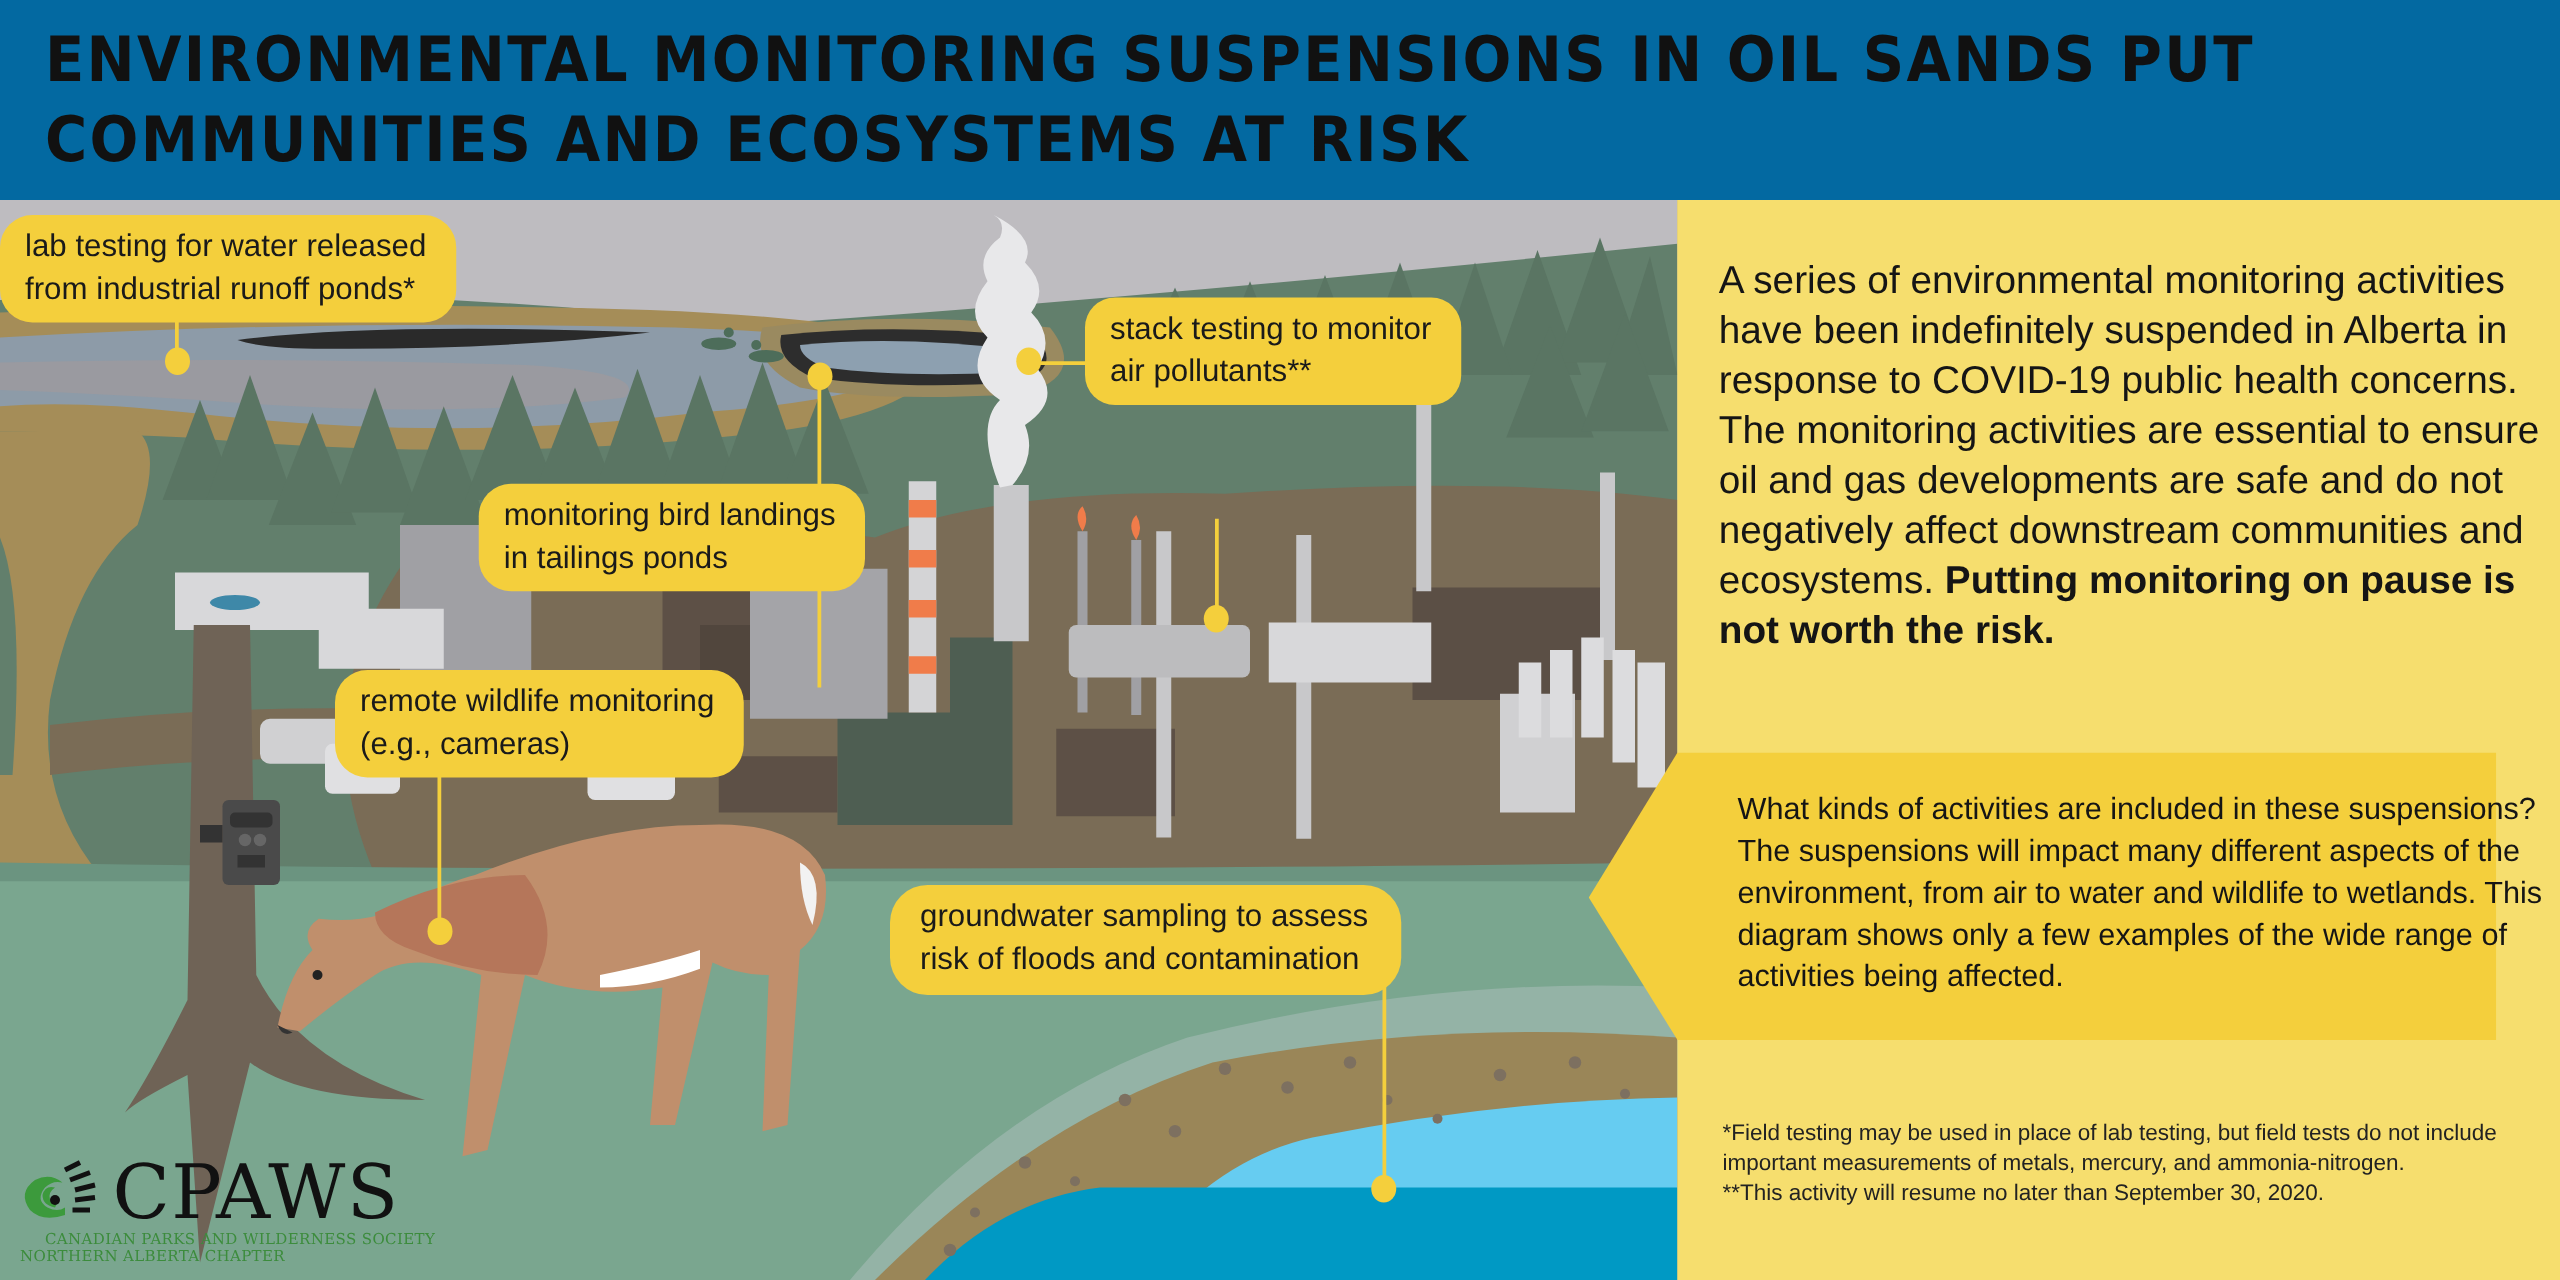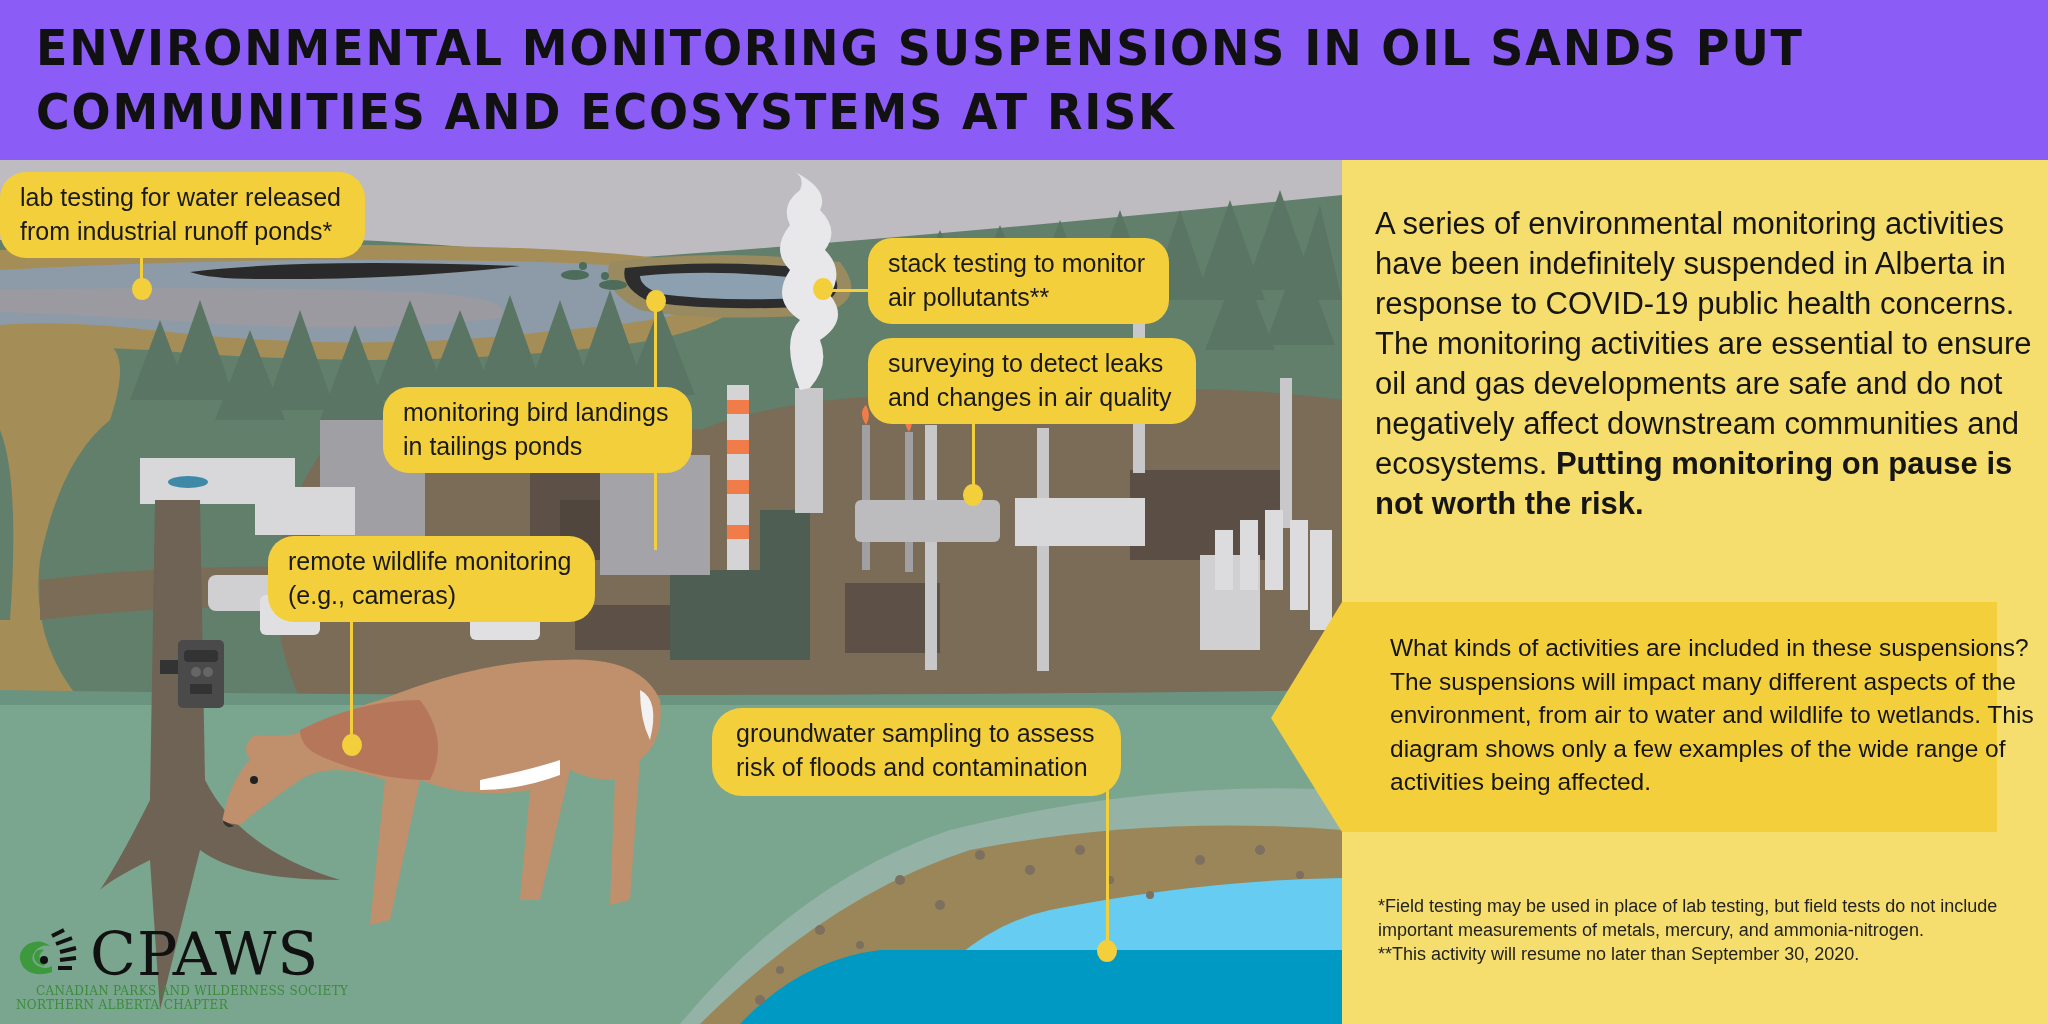--- a/index.html
+++ b/index.html
@@ -1,17 +1,17 @@
 <!DOCTYPE html>
 <html><head>
 <meta charset="utf-8">
 <style>
   html,body{margin:0;padding:0;}
   body{width:2048px;height:1024px;position:relative;overflow:hidden;background:#f4d03f;font-family:"Liberation Sans",sans-serif;}
-  .header{position:absolute;left:0;top:0;width:2048px;height:160px;background:#8b5cf6;}
+  .header{position:absolute;left:0;top:0;width:2048px;height:160px;background:#0369a1;}
   .title{position:absolute;left:36px;top:16px;margin:0;font-family:"DejaVu Sans",sans-serif;font-weight:bold;font-size:50px;line-height:64px;letter-spacing:2px;color:#111;text-transform:uppercase;transform:scaleX(0.92);transform-origin:left top;width:2000px;}
   .scene{position:absolute;left:0;top:160px;width:1342px;height:864px;overflow:hidden;background:#bebcc0;}
   .scene svg{position:absolute;left:0;top:0;}
   .panel{position:absolute;left:1342px;top:160px;width:706px;height:864px;background:#f6de6e;}
   .intro{position:absolute;left:33px;top:44px;width:660px;font-size:31px;line-height:40px;color:#151515;margin:0;}
   .intro b{font-weight:bold;}
   .callout{position:absolute;left:1271px;top:602px;width:726px;height:230px;}
   .callout-text{position:absolute;left:1374px;top:615px;width:650px;font-size:24.5px;line-height:33.5px;color:#151515;margin:16px;}
   .foot{position:absolute;left:1378px;top:894px;width:660px;font-size:18px;line-height:24px;color:#222;margin:0;}
   .foot p{margin:0;}
@@ -197,24 +197,20 @@
     <span>in tailings ponds</span>
   </div>
 
   <div class="dot" style="left:813px;top:118px;"></div>
   <div class="stem" style="left:830px;top:129px;width:42px;height:3px;"></div>
   <div class="label" style="left:868px;top:78px;border-radius:24px;">
     <span>stack testing to monitor</span><br>
     <span>air pollutants**</span>
   </div>
 
-  <div class="label" style="left:868px;top:178px;border-radius:24px;">
-    <span>surveying to detect leaks</span><br>
-    <span>and changes in air quality</span>
-  </div>
   <div class="stem" style="left:972px;top:255px;height:80px;"></div>
   <div class="dot" style="left:963px;top:324px;"></div>
 
   <div class="label" style="left:268px;top:376px;">
     <span>remote wildlife monitoring</span><br>
     <span>(e.g., cameras)</span>
   </div>
   <div class="stem" style="left:350px;top:455px;height:130px;"></div>
   <div class="dot" style="left:342px;top:574px;"></div>
 

